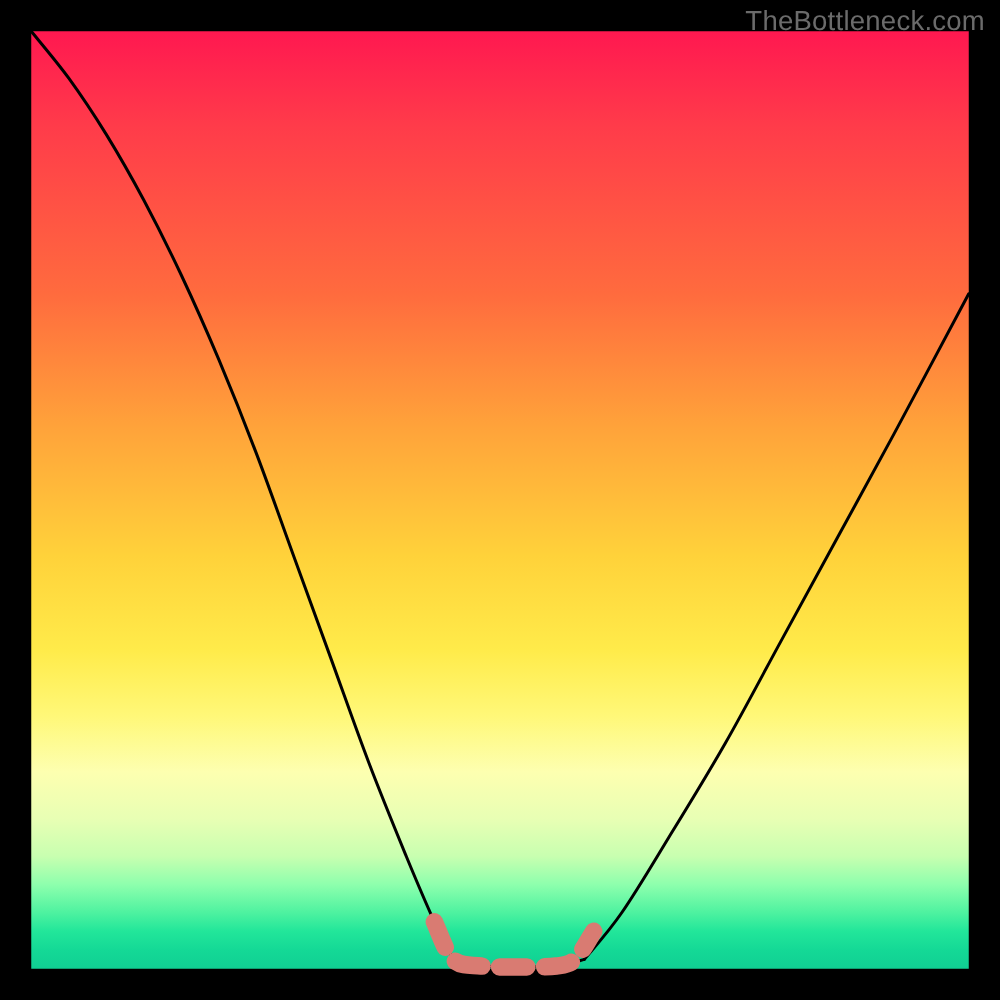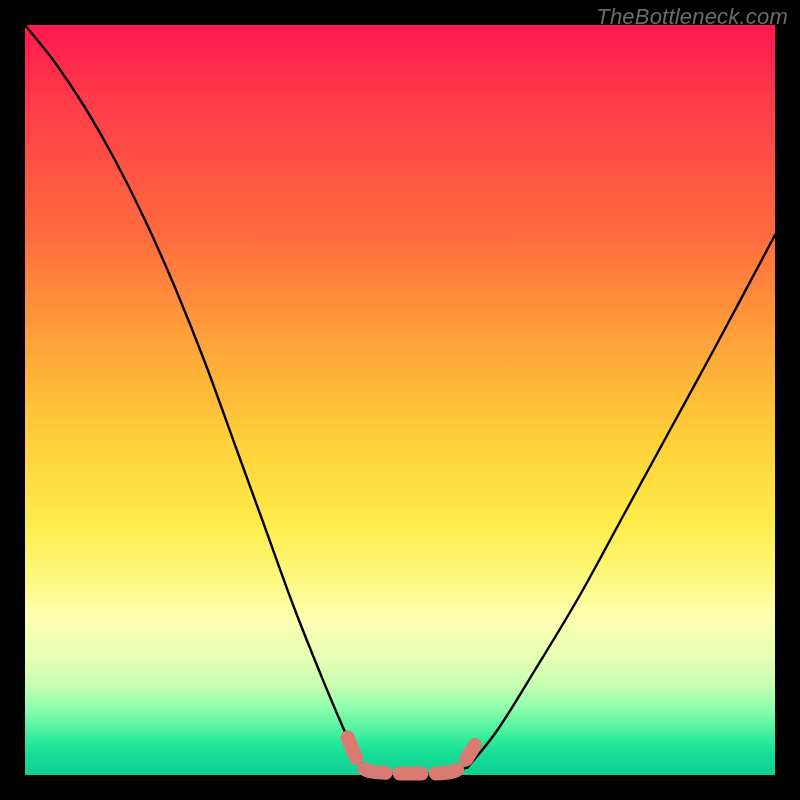--- a/index.html
+++ b/index.html
@@ -47,21 +47,20 @@
   }
   .watermark {
     position: absolute;
     top: 4px;
     right: 12px;
     color: #6b6b6b;
     font-size: 22px;
     letter-spacing: 0.2px;
     font-weight: 500;
     user-select: none;
-    font-style: italic;
   }
   svg.curves {
     position: absolute;
     left: 0;
     top: 0;
     width: 750px;
     height: 750px;
     overflow: visible;
   }
 </style>

